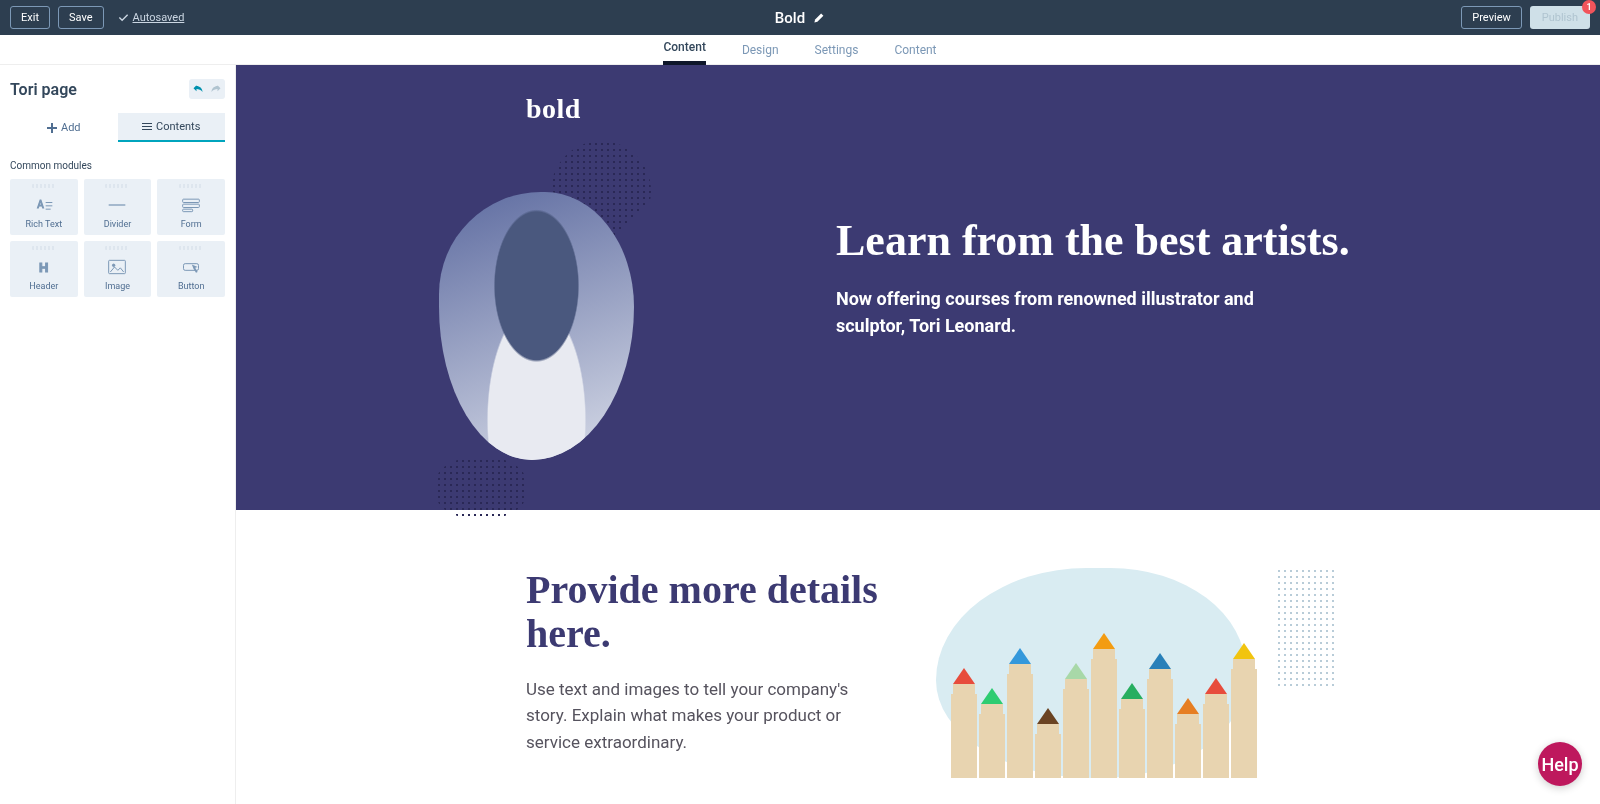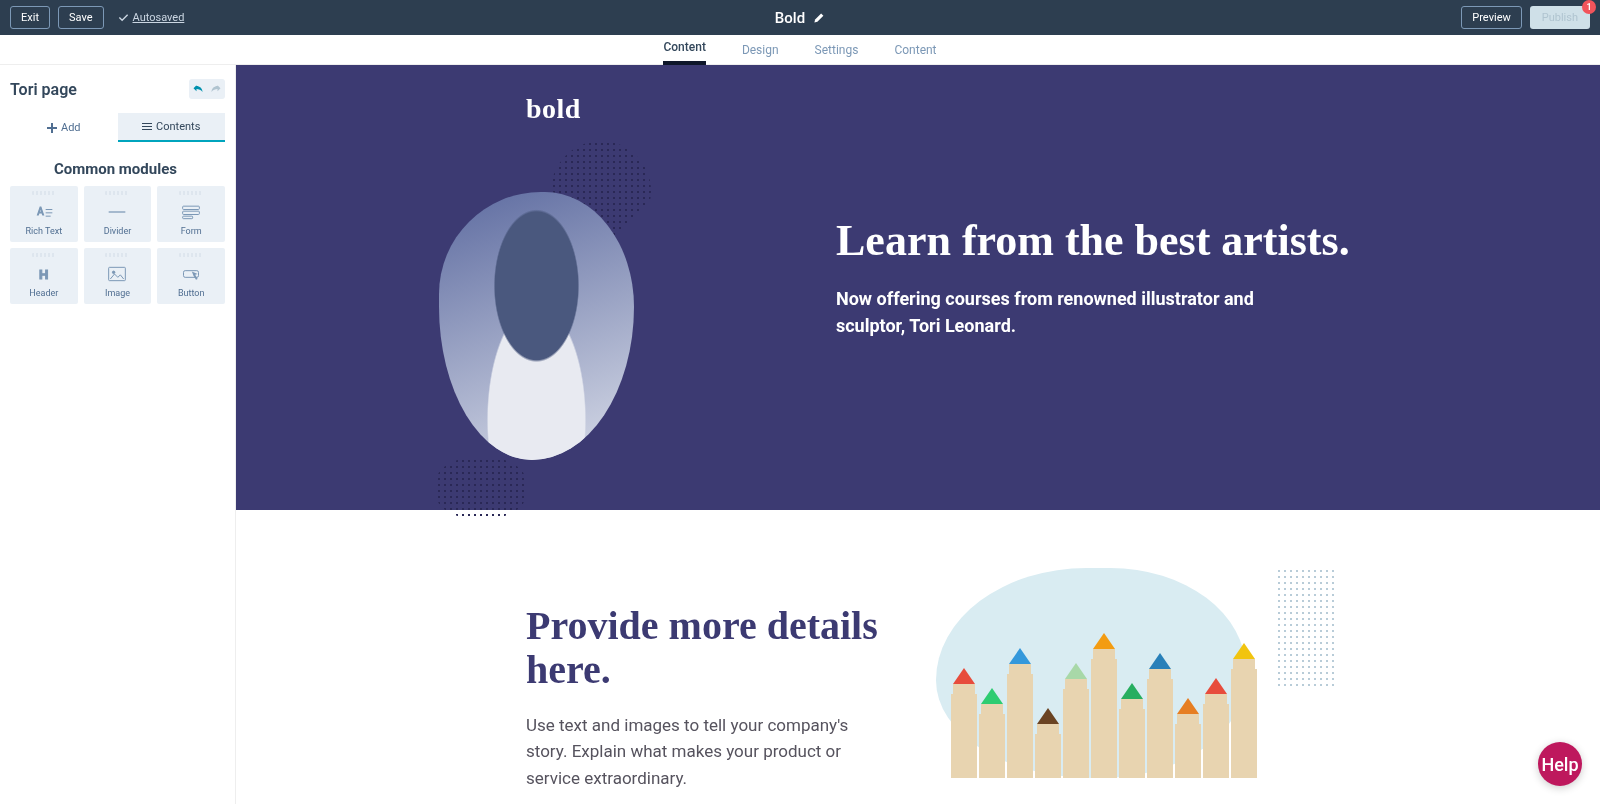--- a/index.html
+++ b/index.html
@@ -31,21 +31,21 @@
   .ur { width:18px; height:20px; display:flex; align-items:center; justify-content:center; cursor:pointer; }
   .ur.active svg { fill:#0091ae; }
   .ur.dis svg { fill:#b0c4d0; }
   .ur svg { width:12px; height:12px; }
 
   .sb-tabs { display:flex; margin-bottom:18px; font-size:11px; }
   .sb-tab { flex:1; text-align:center; padding:7px 0; cursor:pointer; color:#506e91; display:flex; align-items:center; justify-content:center; gap:4px; }
   .sb-tab.active { background:#eaf0f6; border-bottom:2px solid #00a4bd; color:#33475b; }
   .sb-tab svg { width:10px; height:10px; fill:currentColor; }
 
-  .sb-sect { font-size:15px; font-weight:700; color:#33475b; margin-bottom:8px;margin-left:44px; }
+  .sb-sect { font-size:10px; font-weight:400; color:#33475b; margin-bottom:8px; }
   .mod-grid { display:grid; grid-template-columns:repeat(3, 1fr); gap:6px; }
   .mod { background:#eaf0f6; border-radius:2px; height:56px; display:flex; flex-direction:column; align-items:center; justify-content:flex-end; padding-bottom:6px; gap:4px; cursor:grab; position:relative; }
   .mod::before { content:""; position:absolute; top:5px; left:50%; transform:translateX(-50%); width:24px; height:4px; background:repeating-linear-gradient(90deg,#cbd6e2 0 2px,transparent 2px 4px); border-radius:1px; overflow:hidden; box-shadow:0 3px 0 repeating-linear-gradient(90deg,#cbd6e2 0 2px,transparent 2px 4px); opacity:.4; }
   .mod-icon { width:22px; height:20px; display:flex; align-items:center; justify-content:center; color:#7c98b6; }
   .mod-icon svg { width:20px; height:18px; fill:none; stroke:#7c98b6; stroke-width:1.2; }
   .mod-label { font-size:9px; color:#506e91; }
 
   
   .canvas { flex:1; background:#fff; overflow:hidden; }
   .hero { background:#3c3a72; height:445px; padding:36px 60px 0 90px; color:#fff; position:relative; display:flex; }
@@ -54,21 +54,21 @@
   .blob { width:195px; height:268px; background:linear-gradient(160deg,#5d6ba0 0%,#d8dce8 100%); border-radius:55% 48% 55% 50% / 40% 45% 60% 60%; position:relative; overflow:hidden; margin-top:40px; }
   .blob::after { content:""; position:absolute; inset:0; background:radial-gradient(ellipse at 50% 35%,#4a587e 0%,#4a587e 30%,transparent 31%),radial-gradient(ellipse at 50% 85%,#e8eaf1 0%,#e8eaf1 35%,transparent 36%); }
   .dots { position:absolute; width:100px; height:100px; background-image:radial-gradient(#2a2856 1.2px,transparent 1.2px); background-size:6px 6px; }
   .dots.d1 { top:40px; right:95px; border-radius:50%; clip-path:polygon(0 0,100% 0,100% 60%,60% 100%,0 100%); }
   .dots.d2 { bottom:-8px; left:110px; width:90px; height:60px; border-radius:40%; }
   .hero-right { flex:1; padding:115px 30px 0 90px; }
   .hero-h { font-family:Georgia,"Times New Roman",serif; font-size:44px; font-weight:700; line-height:1.12; margin-bottom:20px; }
   .hero-p { font-size:18px; line-height:1.5; max-width:420px;font-weight:bold; }
 
   .sec2 { display:flex; padding:58px 70px 0 290px; gap:40px; }
-  .sec2-l { flex:1; max-width:370px;margin-top:36px; }
+  .sec2-l { flex:1; max-width:370px; }
   .sec2-h { font-family:Georgia,"Times New Roman",serif; font-size:40px; font-weight:700; color:#3c3a72; line-height:1.1; margin-bottom:20px; }
   .sec2-p { font-size:17px; color:#56535e; line-height:1.55; max-width:330px; }
   .sec2-r { width:380px; position:relative; }
   .pblob { width:310px; height:210px; background:#d9ecf2; border-radius:50% 45% 48% 52% / 55% 50% 50% 48%; position:relative; }
   .pencils { position:absolute; bottom:0; left:15px; right:15px; height:170px; display:flex; align-items:flex-end; gap:2px; }
   .pencil { width:26px; display:flex; flex-direction:column; align-items:center; }
   .ptip { width:0; height:0; border-left:11px solid transparent; border-right:11px solid transparent; border-bottom:16px solid; }
   .pwood { width:22px; height:10px; background:#e8d4b0; }
   .pbody { width:26px; flex:1; background:#e8d4b0; }
   .dots2 { position:absolute; width:60px; height:120px; right:-20px; top:0; background-image:radial-gradient(#b8ccd8 1px,transparent 1px); background-size:6px 6px; }

